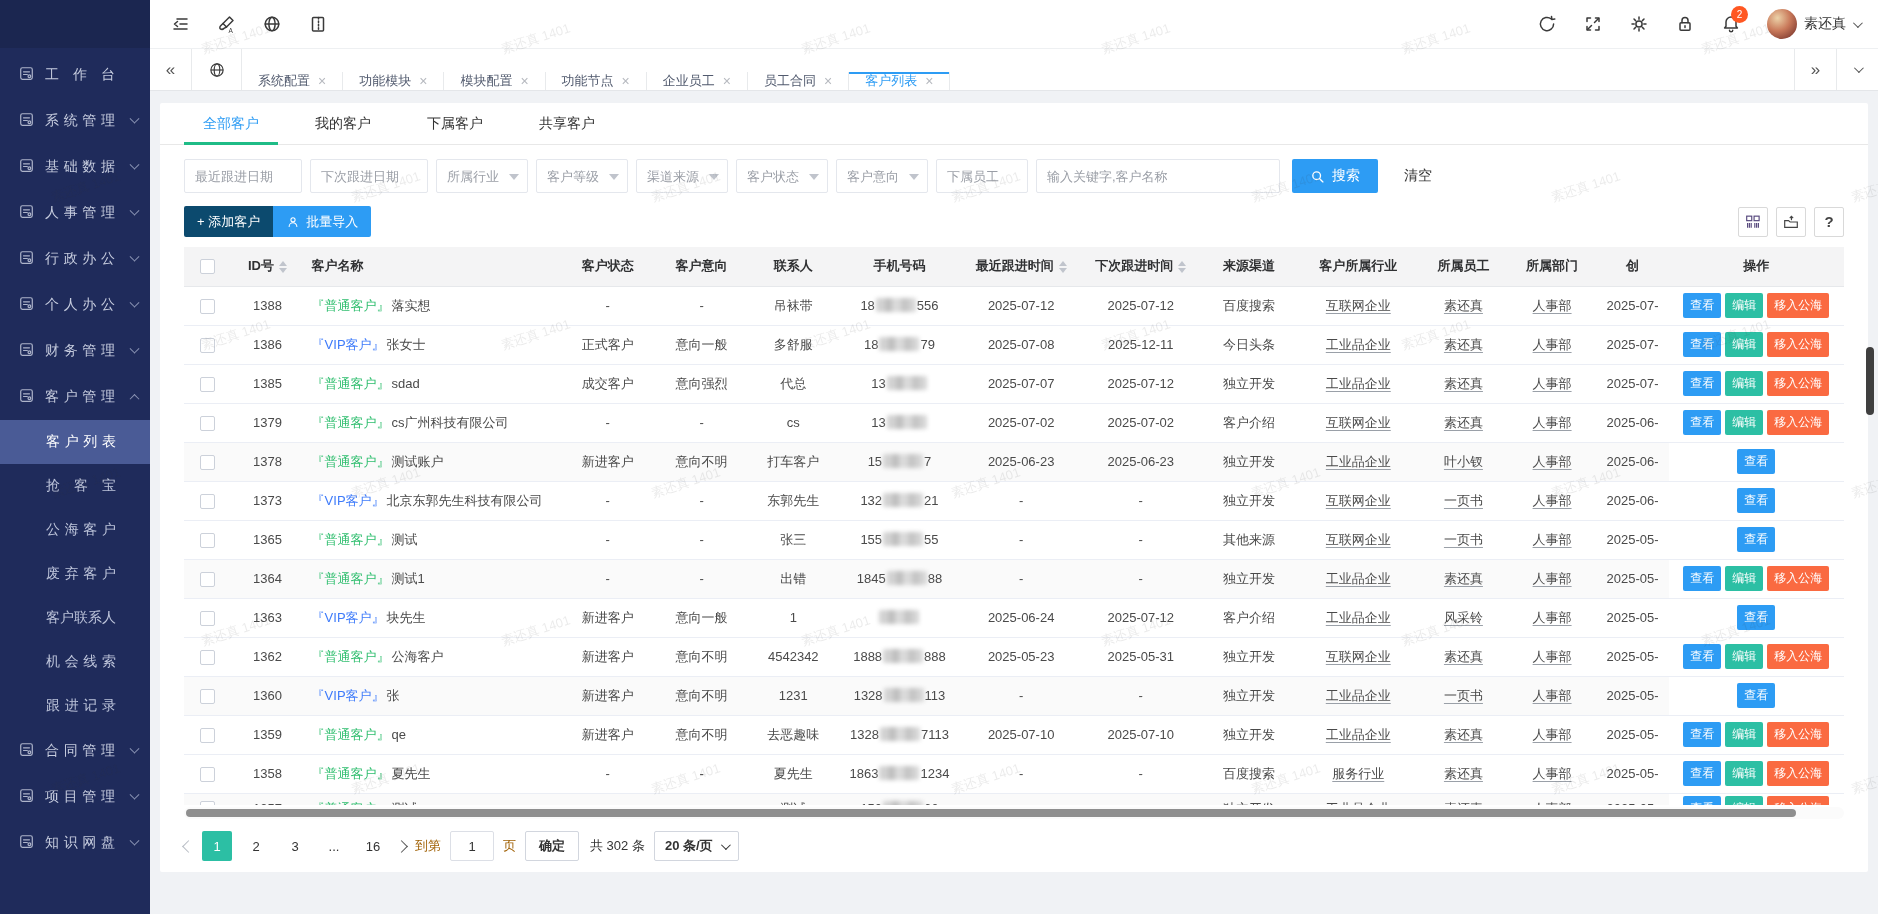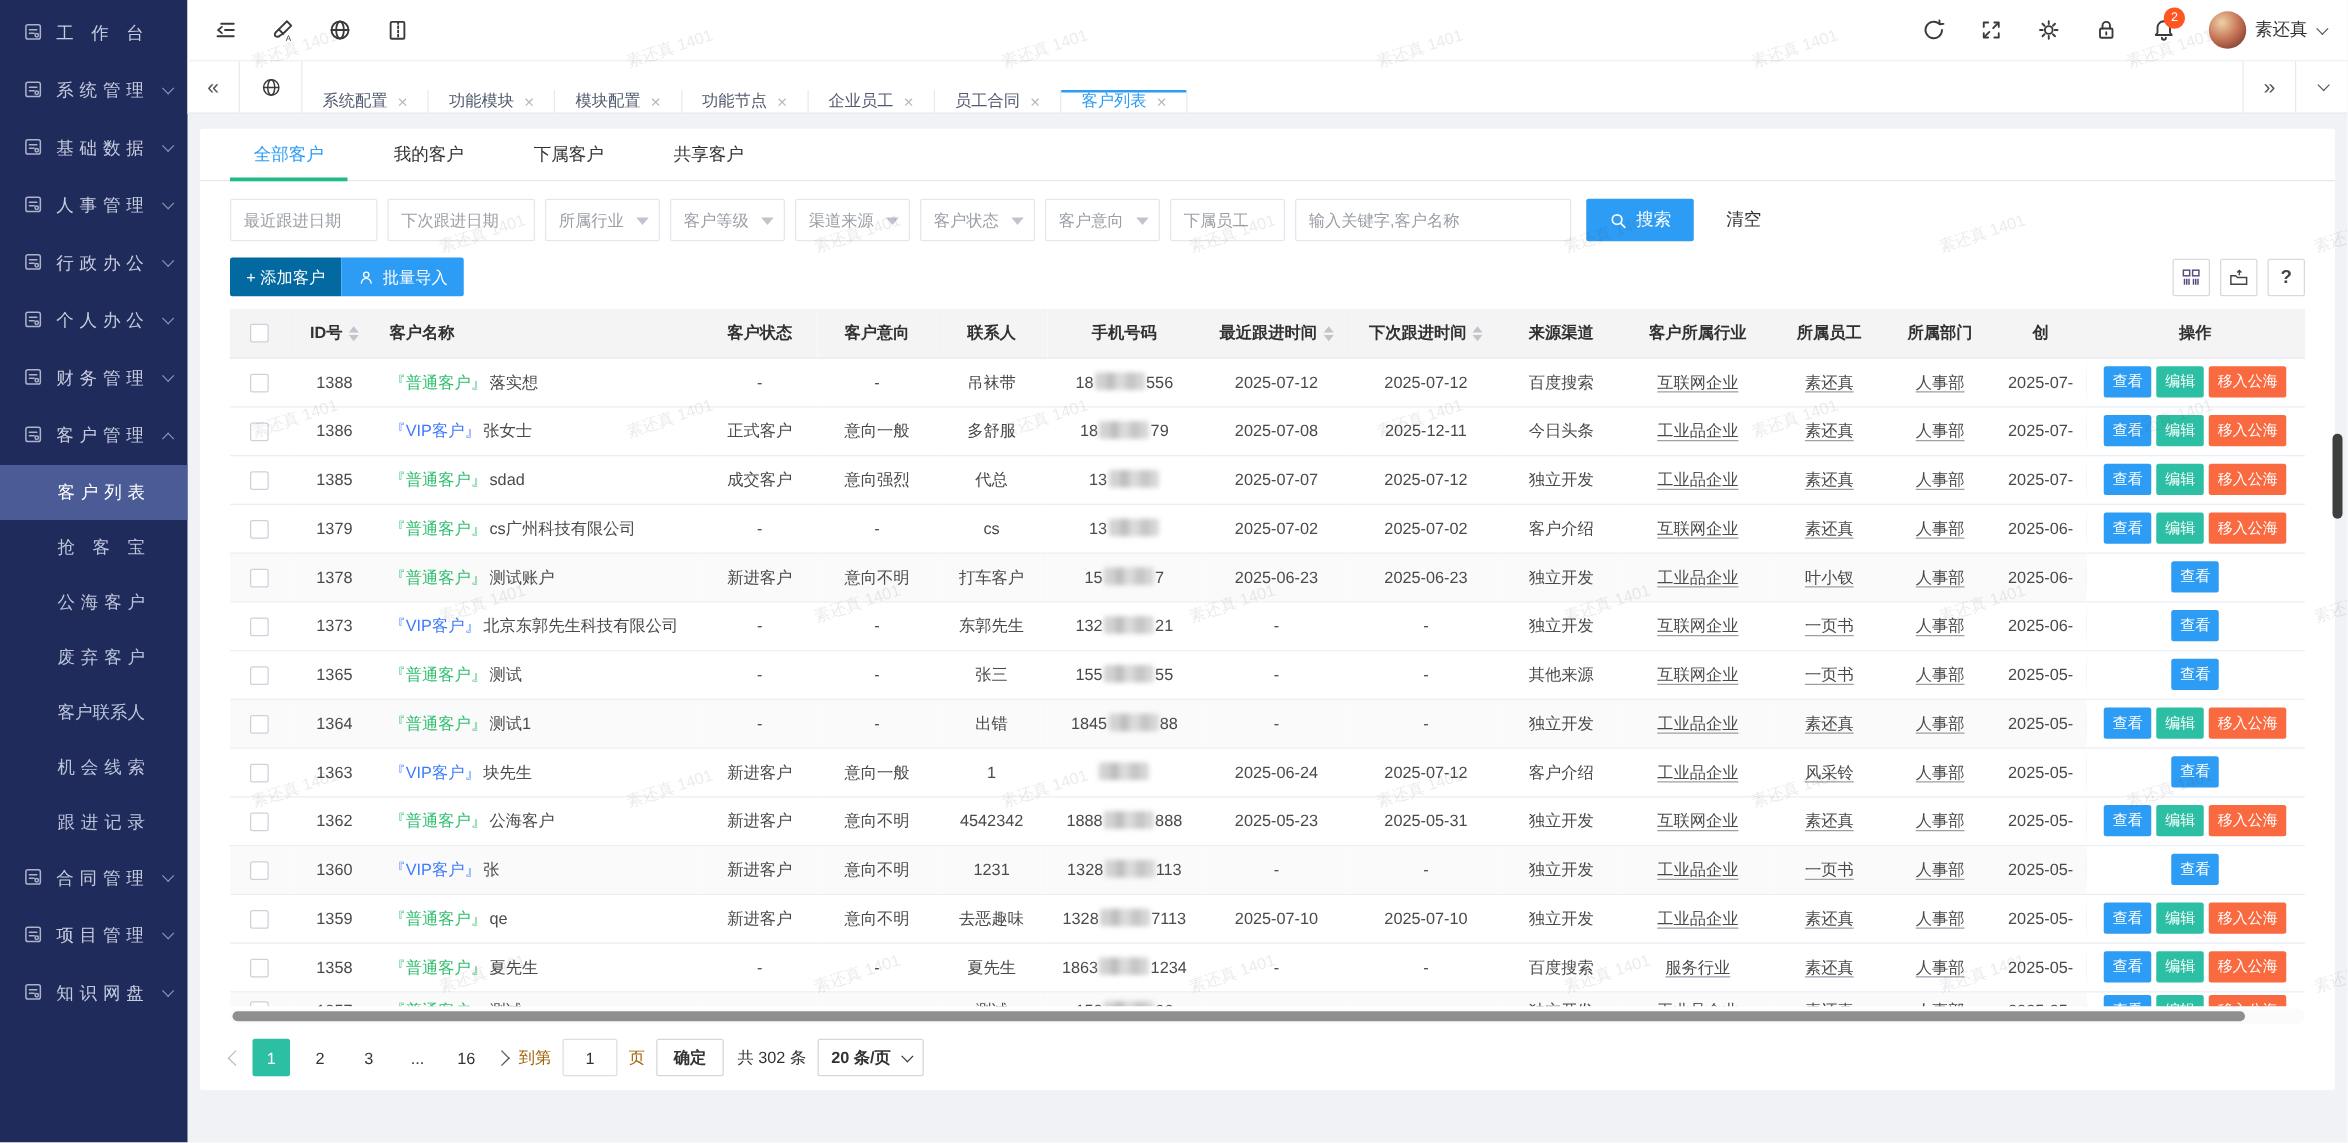--- a/index.html
+++ b/index.html
@@ -1,21 +1,21 @@
 <!DOCTYPE html>
 <html><head>
 <meta charset="utf-8">
 <style>
   *{box-sizing:border-box;margin:0;padding:0}
   html,body{width:1878px;height:914px;overflow:hidden}
   body{font-family:"Liberation Sans","DejaVu Sans",sans-serif;font-size:13px;color:#333;background:#f0f2f5;position:relative}
   .app{display:flex;width:100%;height:100%}
   svg{display:block}
   
-  .sidebar{width:150px;background:#1f2b5b;flex:none;display:flex;flex-direction:row}
+  .sidebar{width:150px;background:#1f2b5b;flex:none;display:flex;flex-direction:column}
   .logo{height:48px;background:#1b2650;flex:none}
   .nav{flex:1;overflow:hidden;padding-top:4px}
   .mi{height:46px;display:flex;align-items:center;padding:0 12px 0 18px;color:#c6ccde;cursor:pointer;font-size:14px}
   .mi .ico{width:17px;height:20px;margin-right:10px;flex:none;opacity:.85}
   .mi .lbl{display:inline-block;width:70px;text-align:justify;text-align-last:justify;white-space:nowrap}
   .mi .chev{margin-left:auto;width:7px;height:7px;border-right:1.4px solid #8b94b4;border-bottom:1.4px solid #8b94b4;transform:rotate(45deg) translate(-2px,-2px)}
   .mi .chev.up{transform:rotate(-135deg) translate(-1px,-1px)}
   .mi.sub{height:44px;padding-left:46px;color:#bdc4da}
   .mi.sub.active{background:#4a5b96;color:#fff}
   
@@ -48,28 +48,28 @@
   .subtab{display:flex;align-items:center;padding:0 19px;margin-right:18px;font-size:14px;color:#333;position:relative;cursor:pointer}
   .subtab.active{color:#2d9cf4}
   .subtab.active::after{content:"";position:absolute;left:0;right:0;bottom:-1px;height:3px;background:#1fbc87}
   
   .filters{display:flex;align-items:center;gap:8px;padding-top:14px;flex:none}
   .field{position:relative}
   .field input{height:34px;border:1px solid #e4e7ed;border-radius:2px;padding:0 10px;font-size:13px;color:#333;outline:none;width:118px;background:#fff;font-family:inherit}
   .field input::placeholder{color:#9a9ea6}
   .field.select input{width:92px;padding-right:24px}
   .field.plain input{width:92px}
-  .field.keyword input{width:221px}
+  .field.keyword input{width:244px}
   .field .caret{position:absolute;right:9px;top:15px;width:0;height:0;border-left:5px solid transparent;border-right:5px solid transparent;border-top:6px solid #c0c4cc;pointer-events:none}
   .btn-search{height:34px;background:#2d9cf4;color:#fff;border:none;border-radius:2px;padding:0 18px;font-size:14px;display:flex;align-items:center;gap:7px;cursor:pointer;margin-left:4px;font-family:inherit}
   .btn-search svg{stroke:#fff;stroke-width:1.6;fill:none;stroke-linecap:round}
   .clear-link{margin-left:18px;font-size:14px;color:#333;cursor:pointer}
   
   .toolbar{display:flex;align-items:center;margin-top:13px;flex:none}
-  .btn-add{height:31px;background:#0369a1;color:#fff;border:none;border-radius:2px 0 0 2px;padding:0 13px;font-size:13px;cursor:pointer;font-family:inherit}
+  .btn-add{height:31px;background:#0c4a6e;color:#fff;border:none;border-radius:2px 0 0 2px;padding:0 13px;font-size:13px;cursor:pointer;font-family:inherit}
   .btn-import{height:31px;background:#2d9cf4;color:#fff;border:none;border-radius:0 2px 2px 0;padding:0 13px;font-size:13px;display:flex;align-items:center;gap:6px;cursor:pointer;font-family:inherit}
   .btn-import svg{stroke:#fff;stroke-width:1.5;fill:none;stroke-linecap:round}
   .tools{margin-left:auto;display:flex;gap:8px}
   .tool-btn{width:30px;height:30px;border:1px solid #d9d9d9;border-radius:2px;background:#fff;display:flex;align-items:center;justify-content:center;cursor:pointer;font-size:15px;font-weight:bold;color:#444}
   .tool-btn svg{stroke:#584a7e;stroke-width:1.3;fill:none}
   .tool-btn svg.dark{stroke:#444}
   
   .table-wrap{margin-top:10px;height:558px;overflow:hidden;flex:none}
   table{width:100%;border-collapse:collapse;table-layout:fixed}
   th,td{white-space:nowrap;overflow:hidden;text-align:center;font-size:13px}

